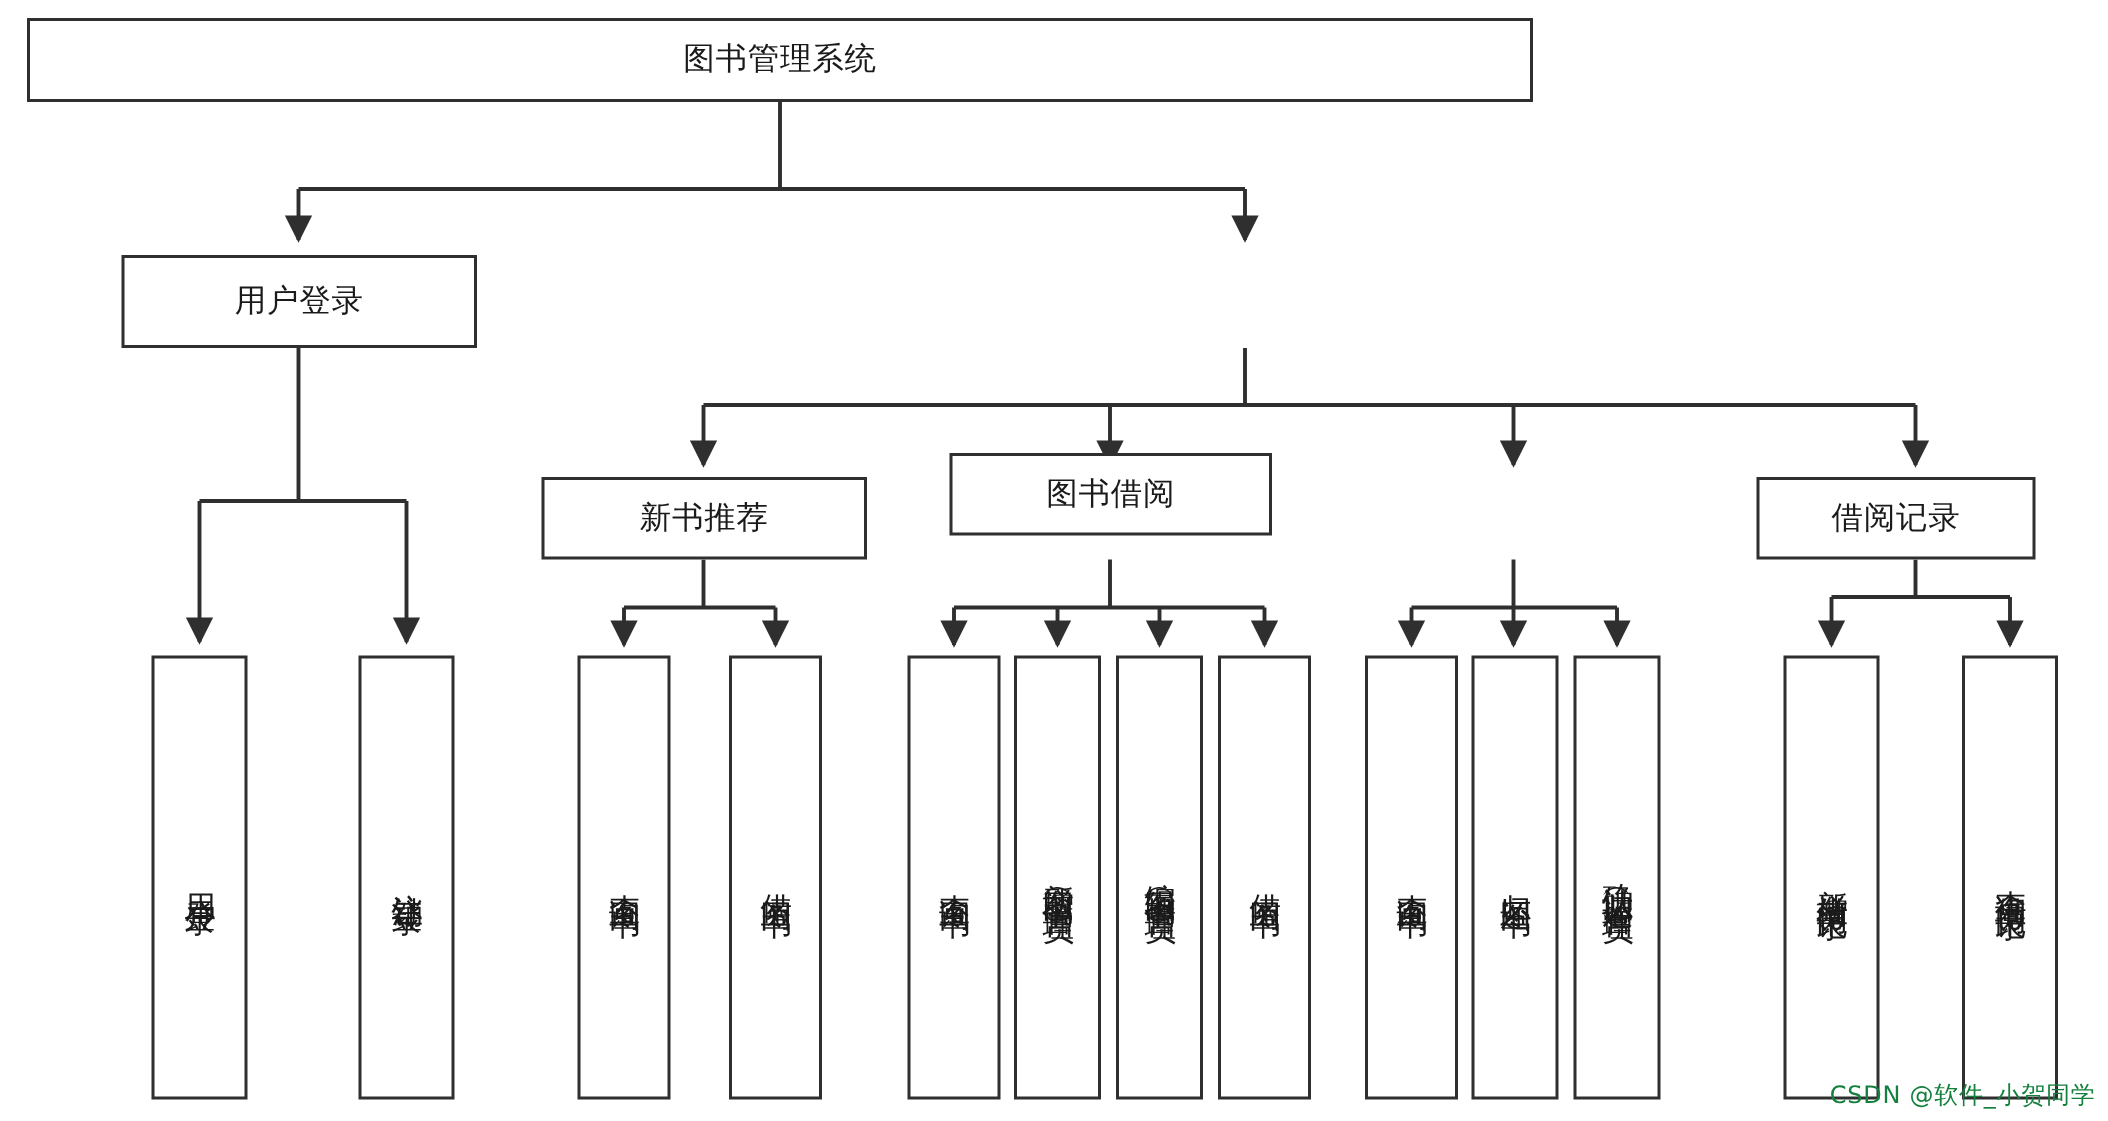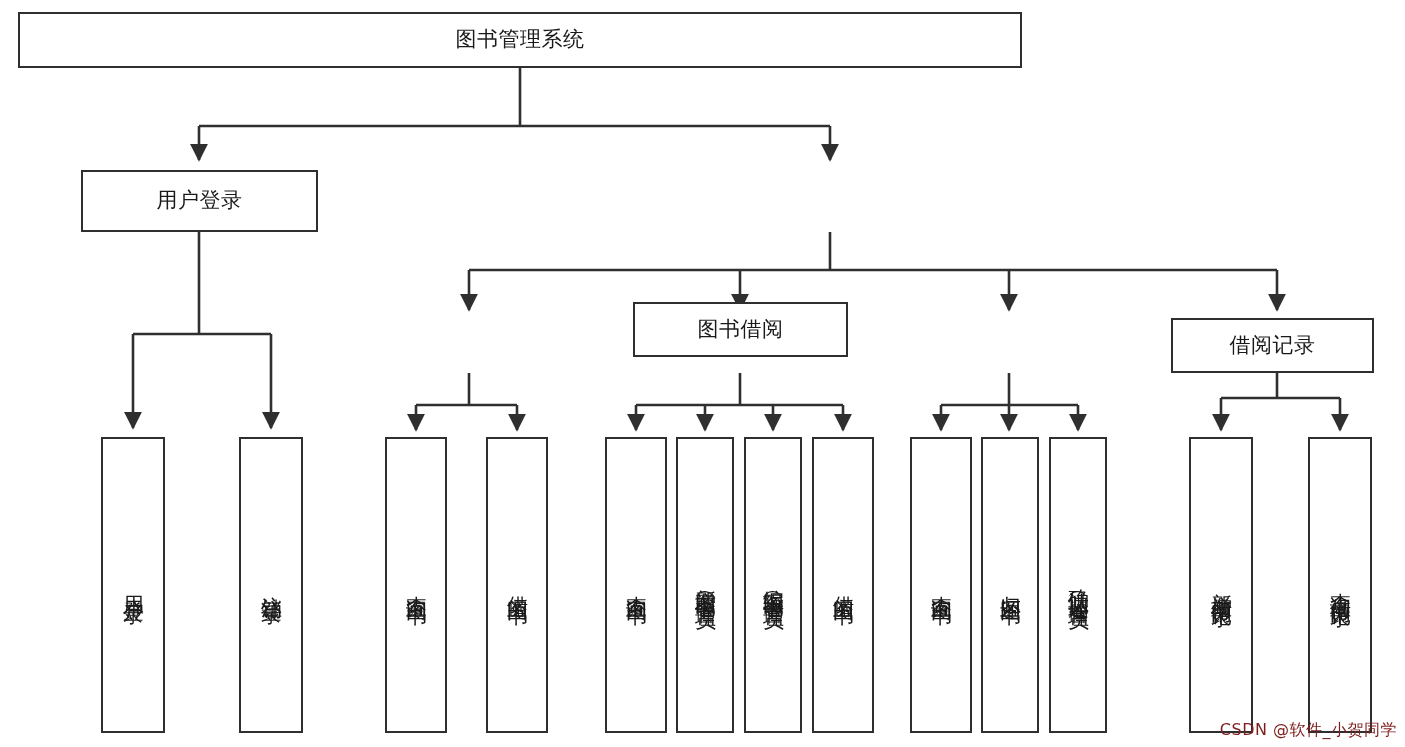--- a/index.html
+++ b/index.html
@@ -59,21 +59,21 @@
     font-size: 21px;
     letter-spacing: 3px;
     line-height: 1.0;
     max-height: 100%;
   }
   #watermark {
     position: absolute;
     right: 8px;
     bottom: 6px;
     font-size: 16px;
-    color: #7f1d1d;
+    color: #15803d;
     letter-spacing: 0.5px;
     white-space: nowrap;
   }
 </style>
 </head>
 <body>
 
 <div id="canvas">
 
   <svg class="wires" viewBox="0 0 1405 747" xmlns="http://www.w3.org/2000/svg">
@@ -128,27 +128,30 @@
 
   <div class="node h" style="left:18px; top:12px; width:1004px; height:56px;">
     <span class="label">图书管理系统</span>
   </div>
 
   <div class="node h" style="left:81px; top:170px; width:237px; height:62px;">
     <span class="label">用户登录</span>
   </div>
 
 
+  <div class="node h" style="left:361px; top:318px; width:217px; height:55px;">
+    <span class="label">新书推荐</span>
+  </div>
 
   <div class="node h" style="left:633px; top:302px; width:215px; height:55px;">
     <span class="label">图书借阅</span>
   </div>
 
 
-  <div class="node h" style="left:1171px; top:318px; width:203px; height:55px;">
+  <div class="node h" style="left:1171px; top:318px; width:186px; height:55px;">
     <span class="label">借阅记录</span>
   </div>
 
   <div class="node v" style="left:101px; top:437px; width:64px; height:296px;">
     <span class="label">用户登录</span>
   </div>
 
   <div class="node v" style="left:239px; top:437px; width:64px; height:296px;">
     <span class="label">注销登录</span>
   </div>

